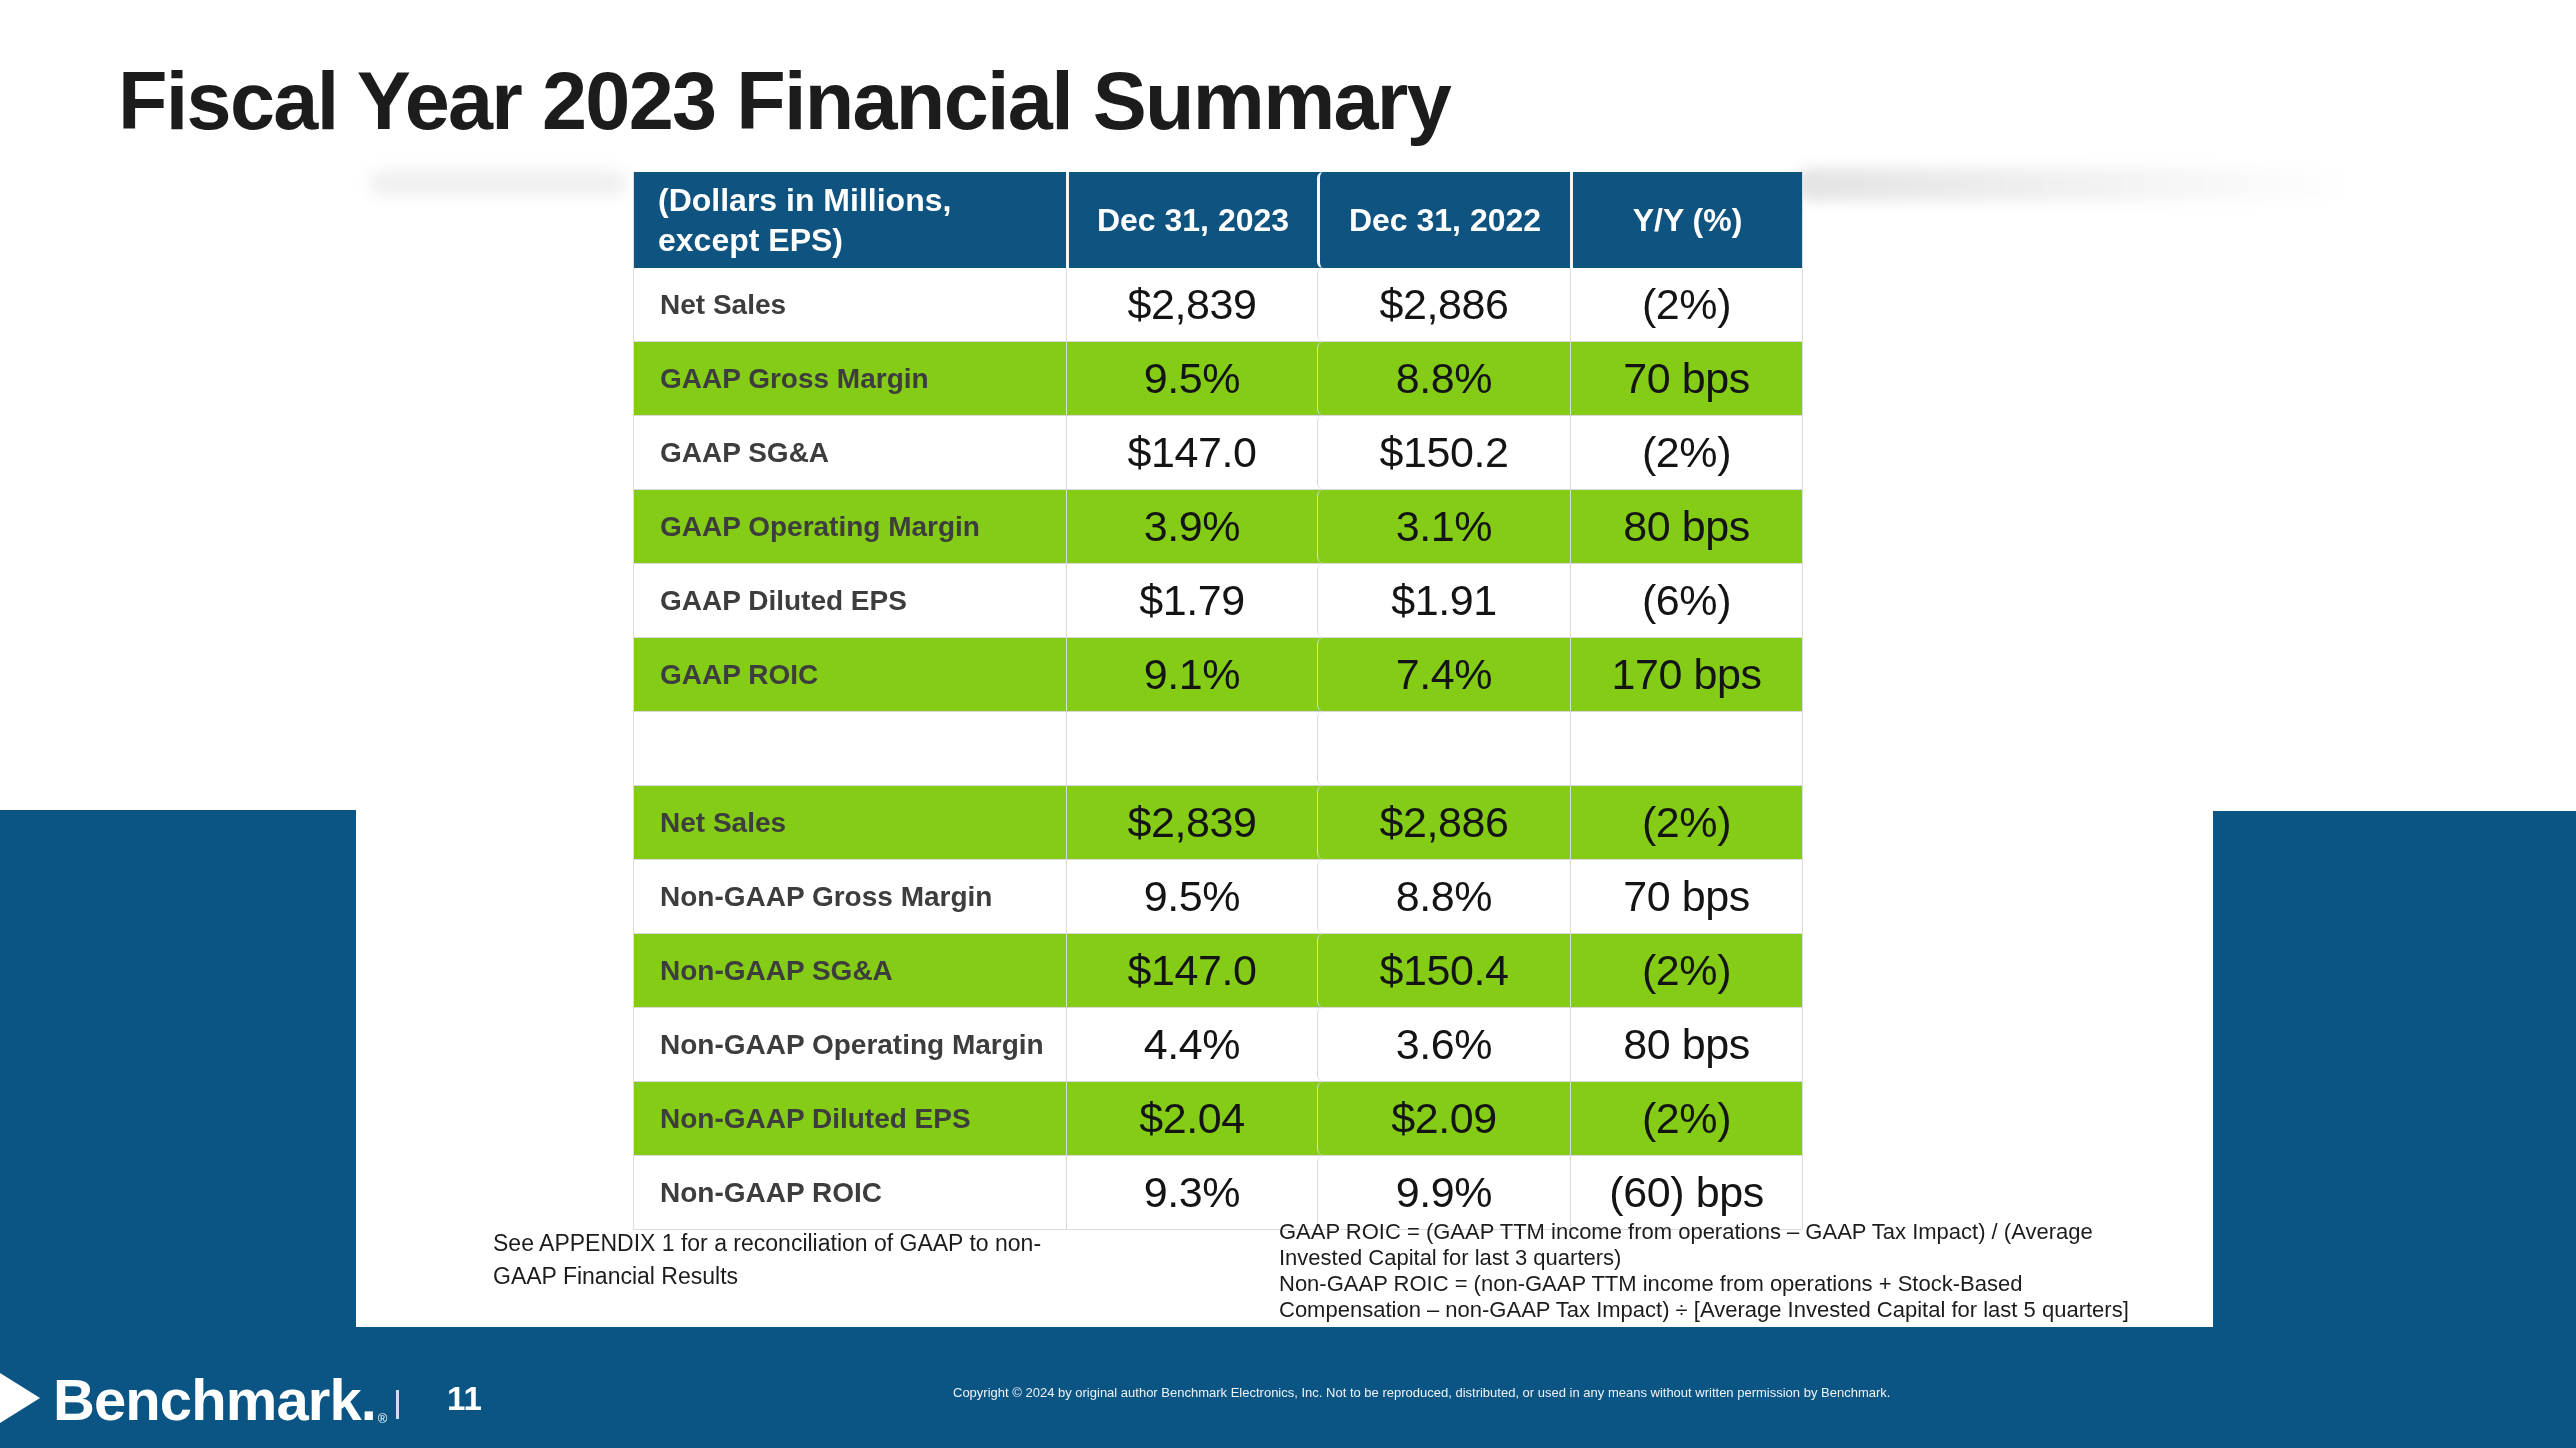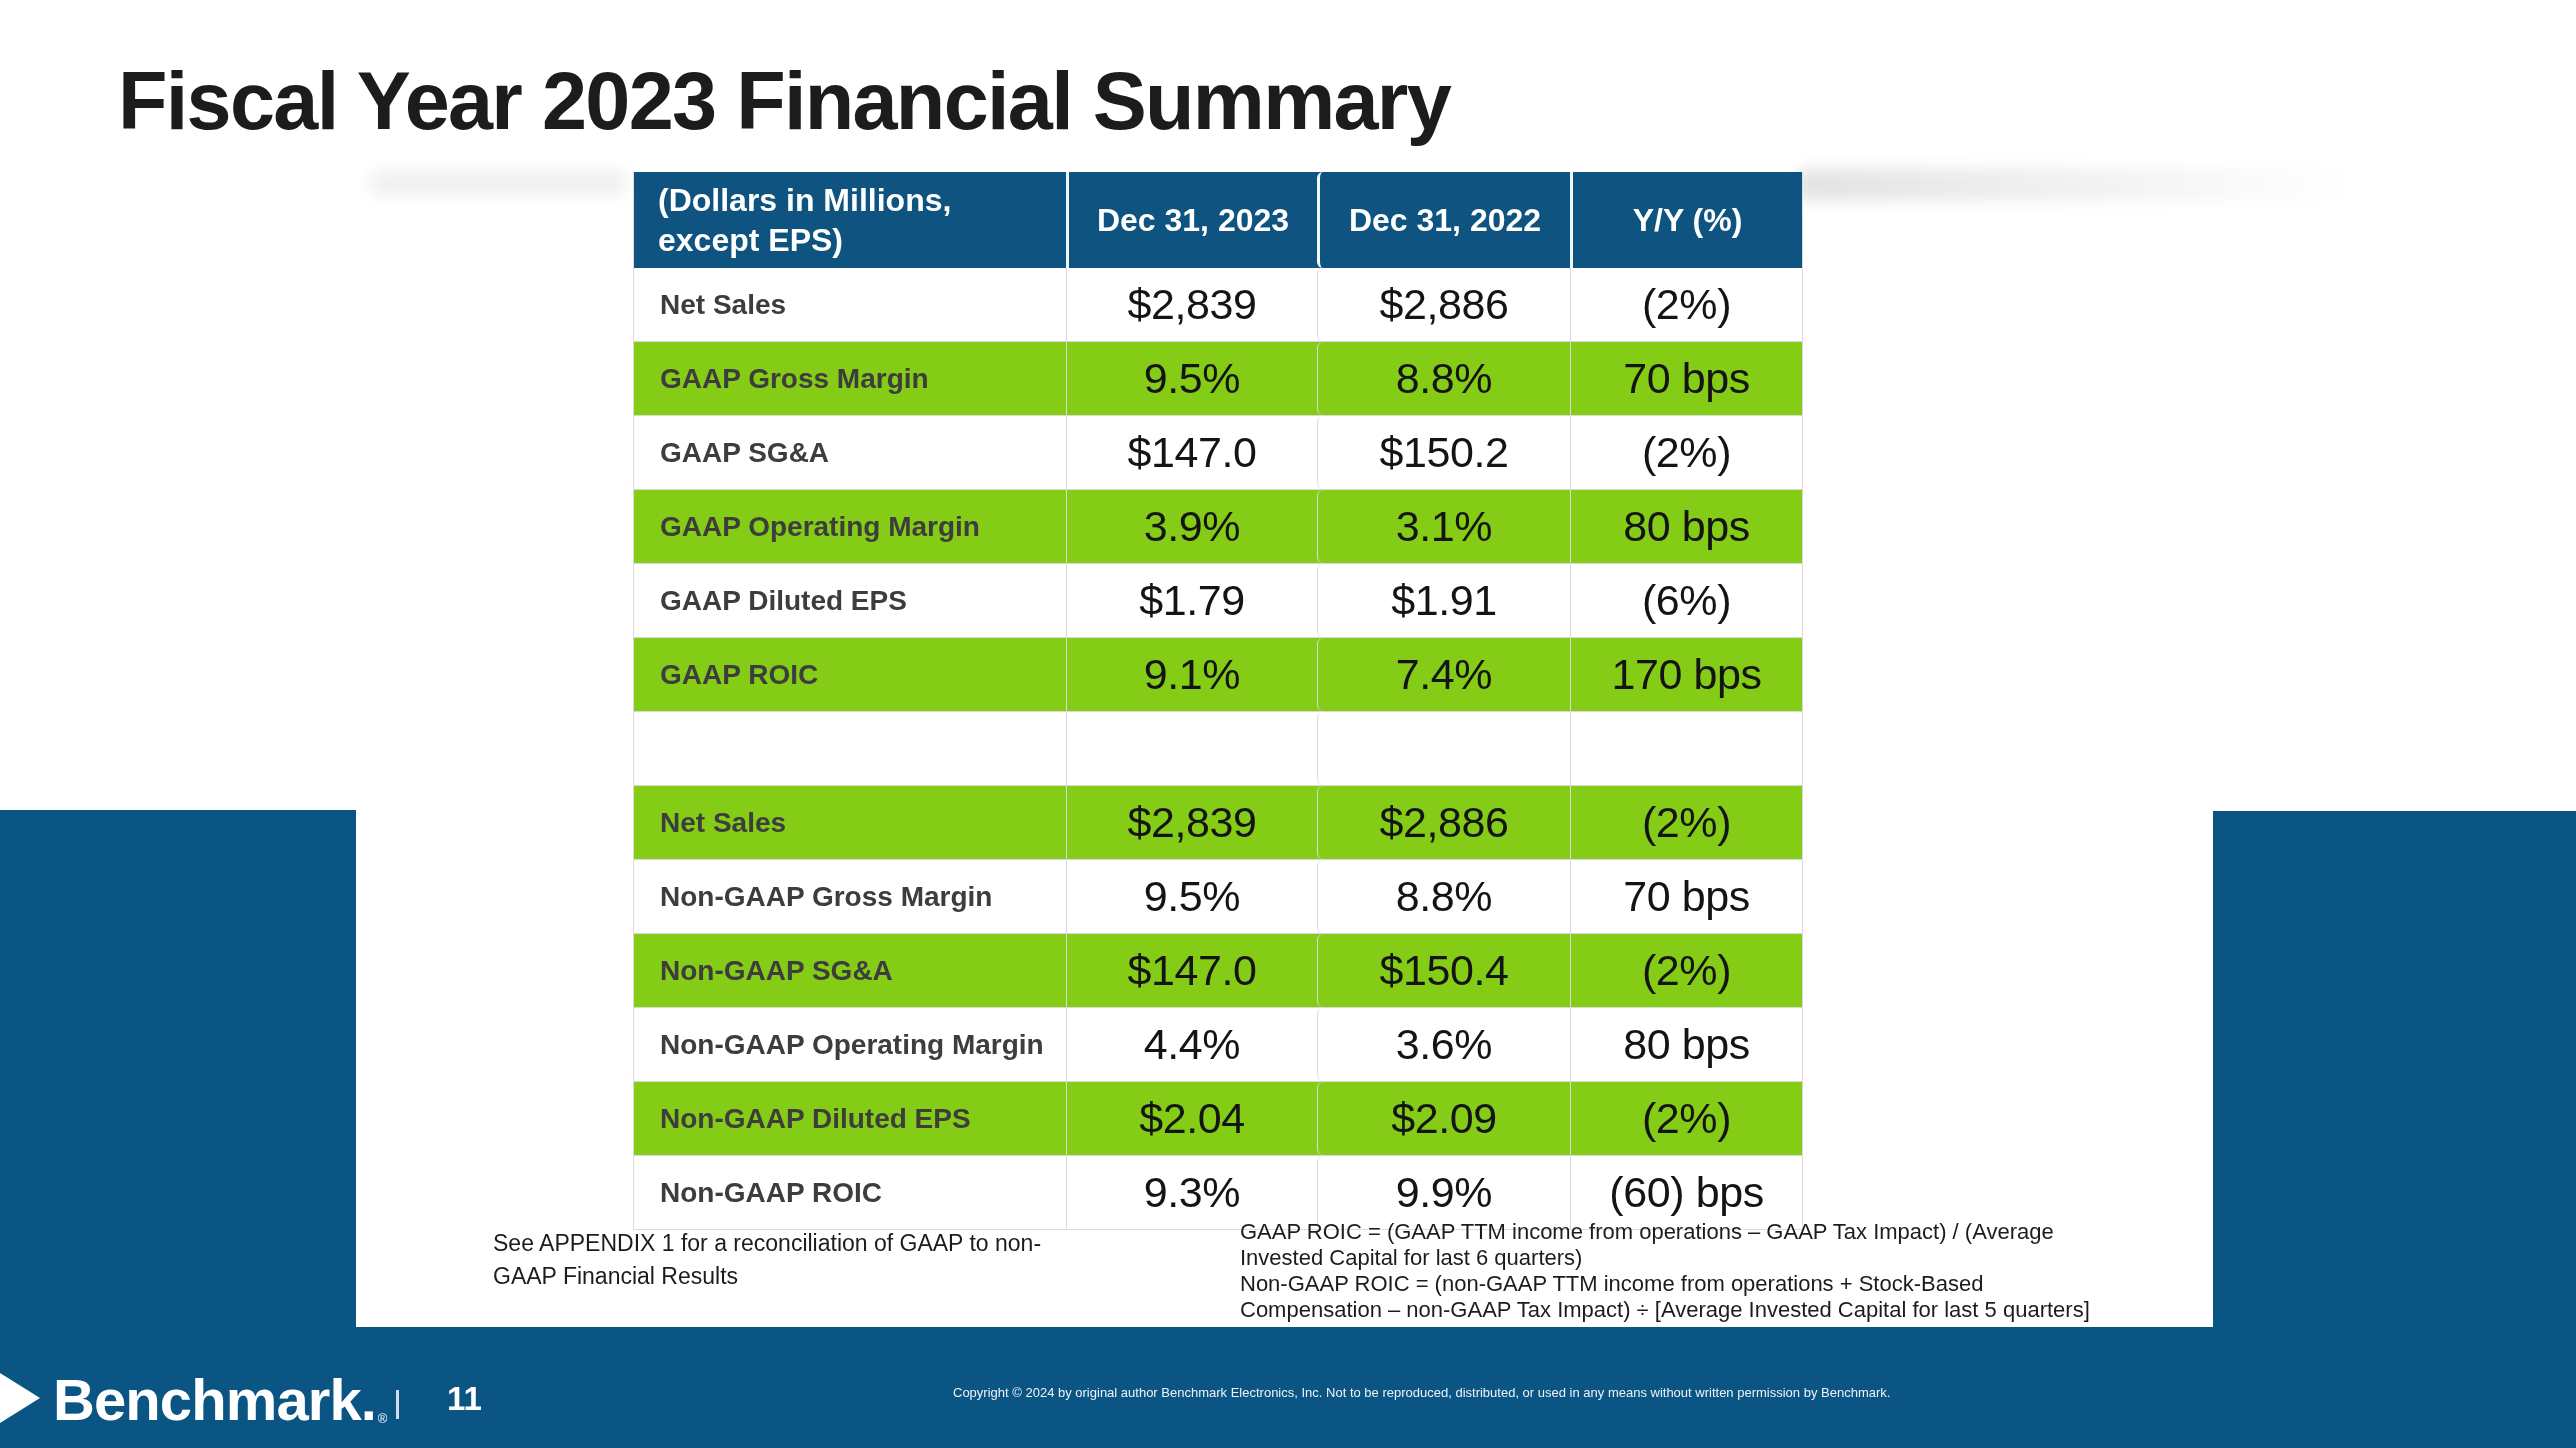--- a/index.html
+++ b/index.html
@@ -31,21 +31,21 @@
   .trow{display:flex;height:73px;background:#ffffff;}
   .trow + .trow{border-top:1.7px solid #D9D9D9;}
   .trow.alt{background:#84cc16;}
   .td{display:flex;align-items:center;justify-content:center;box-sizing:border-box;
     font-size:43px;color:#141414;letter-spacing:-0.4px;}
   .td + .td{border-left:1.7px solid #DBDBDB;}
   .td-label{justify-content:flex-start;padding-left:26px;font-weight:bold;font-size:28px;color:#3D3D3D;letter-spacing:0;}
   .c0{width:432px;} .c1{width:251px;} .c2{width:253px;border-radius:6px;} .c3{flex:1;}
   
   .fn-left{position:absolute;left:493px;top:1227px;font-size:23px;line-height:33px;color:#1c1c1c;white-space:nowrap;}
-  .fn-right{position:absolute;left:1240px;top:1219px;font-size:22px;line-height:26px;color:#1c1c1c;white-space:nowrap;}
+  .fn-right{position:absolute;left:1279px;top:1219px;font-size:22px;line-height:26px;color:#1c1c1c;white-space:nowrap;}
   
   .chevron{position:absolute;left:0;top:1373px;width:0;height:0;
     border-top:25px solid transparent;border-bottom:25px solid transparent;border-left:40px solid #ffffff;}
   .logo{position:absolute;left:53px;top:1371px;display:flex;align-items:flex-end;color:#ffffff;}
   .logo-text{font-size:58px;line-height:58px;font-weight:bold;letter-spacing:-0.9px;white-space:nowrap;}
   .logo-reg{font-size:13px;line-height:13px;margin-left:1.7px;margin-bottom:4.3px;}
   .divider{position:absolute;left:396px;top:1390px;width:2.6px;height:29px;background:rgba(255,255,255,0.8);}
   .page-num{position:absolute;left:447px;top:1380px;font-size:33px;font-weight:bold;color:#ffffff;}
   .copyright{position:absolute;left:953px;top:1385px;font-size:13px;color:rgba(255,255,255,0.93);white-space:nowrap;}
 </style>
@@ -150,21 +150,21 @@
     </div>
   </div>
 
   <div class="fn-left">
     <div>See APPENDIX 1 for a reconciliation of GAAP to non-</div>
     <div>GAAP Financial Results</div>
   </div>
 
   <div class="fn-right">
     <div>GAAP ROIC = (GAAP TTM income from operations – GAAP Tax Impact) / (Average</div>
-    <div>Invested Capital for last 6 quarters)</div>
+    <div>Invested Capital for last 3 quarters)</div>
     <div>Non-GAAP ROIC = (non-GAAP TTM income from operations + Stock-Based</div>
     <div>Compensation – non-GAAP Tax Impact) ÷ [Average Invested Capital for last 5 quarters]</div>
   </div>
 
   <div class="footer"></div>
   <div class="chevron"></div>
   <div class="logo">
     <span class="logo-text">Benchmark.</span>
     <span class="logo-reg">®</span>
   </div>

